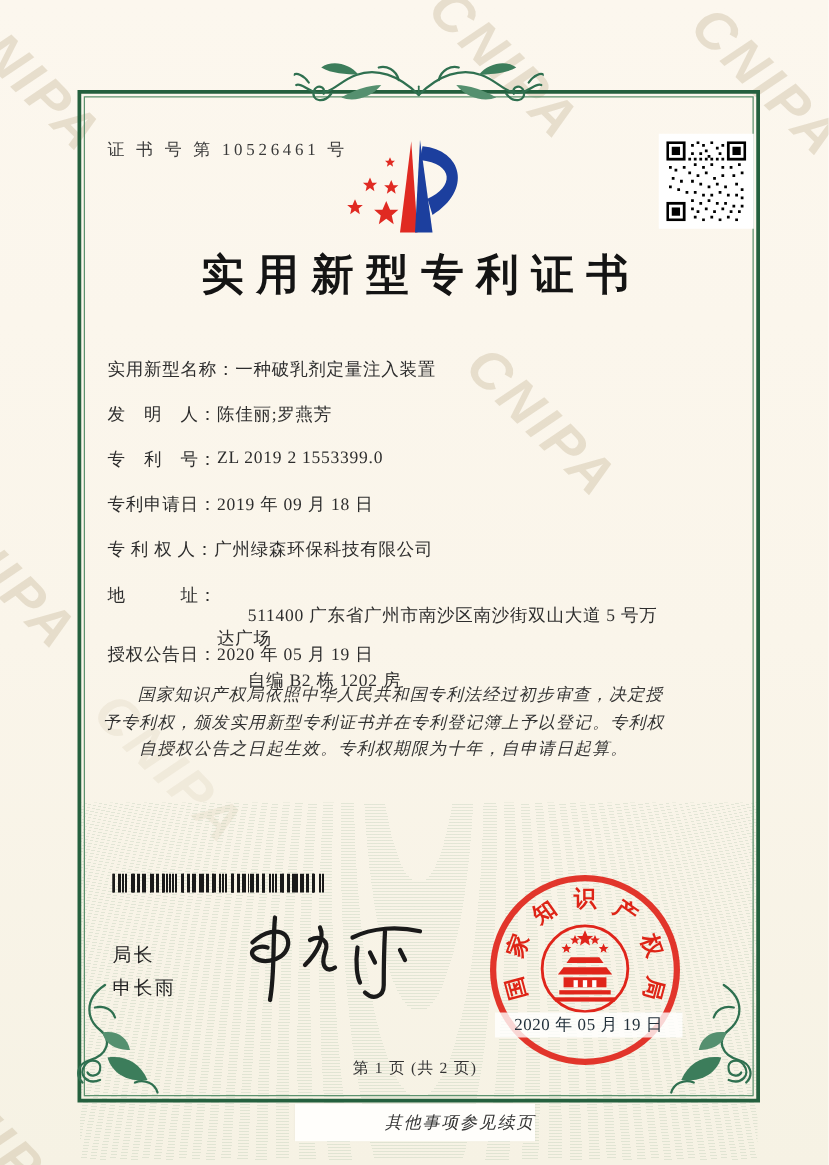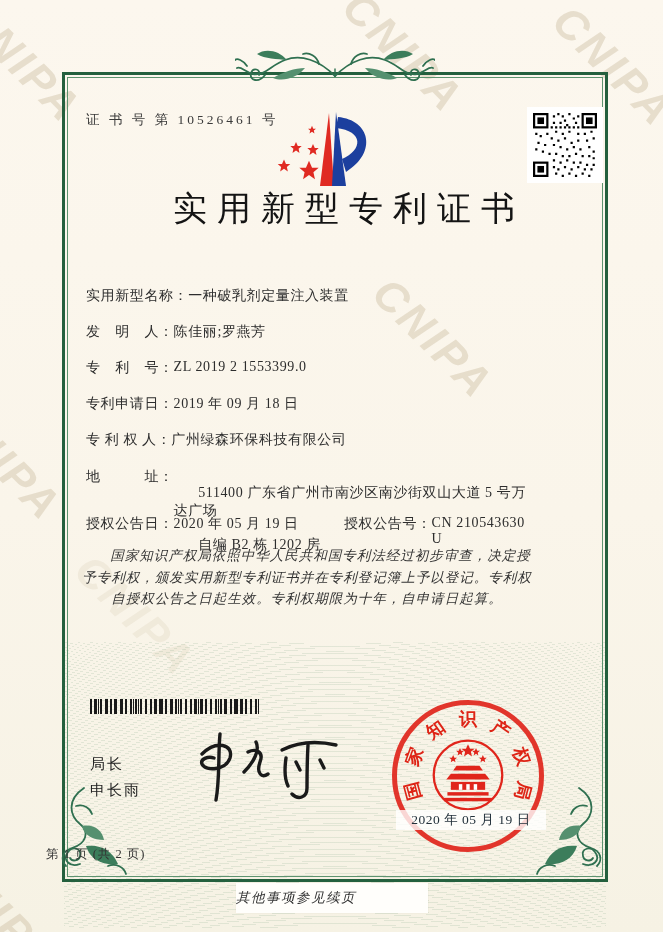--- a/index.html
+++ b/index.html
@@ -23,22 +23,22 @@
   .frame-inner{position:absolute;inset:2px;border:1px solid #5d936f;}
   .ornament{position:absolute;z-index:3;}
   .orn-top{left:235px;top:42px;}
   .orn-bl{left:56px;top:786px;}
   .orn-br{left:527px;top:786px;transform:scaleX(-1);}
   
   .cert-no{position:absolute;left:86px;top:111px;font-size:13.5px;letter-spacing:3px;color:#3a3a3a;z-index:4;}
   .logo{position:absolute;left:272px;top:108px;z-index:4;}
   .qr-box{position:absolute;left:527px;top:107px;width:76px;height:76px;background:#fff;z-index:4;
           display:flex;align-items:center;justify-content:center;}
-  .title{position:absolute;left:62px;top:186px;width:540px;text-align:center;
-         font-size:34px;font-weight:400;letter-spacing:10px;text-indent:10px;color:#141414;z-index:4;padding-left:12px;}
+  .title{position:absolute;left:62px;top:197px;width:540px;text-align:center;
+         font-size:34px;font-weight:700;letter-spacing:10px;text-indent:10px;color:#141414;z-index:4;}
   .frow{position:absolute;left:86px;width:452px;font-size:14px;letter-spacing:.6px;
         display:flex;align-items:flex-start;z-index:4;color:#2d2d2d;}
   .f-label{white-space:pre;flex:none;}
   .f-value{white-space:pre-wrap;}
   .r1{top:287px}.r2{top:323px}.r3{top:359px}.r4{top:395px}.r5{top:431px}.r6{top:468px}
   .rgrant{top:515px}
   .grant-left{display:flex;width:258px;flex:none;}
   .grant-right{display:flex;}
   .paras{position:absolute;left:80px;top:545px;width:454px;z-index:4;}
   .paras p{margin:0;font-size:13.5px;font-style:italic;line-height:21.5px;
@@ -62,24 +62,24 @@
   .sc2{transform:rotate(-70deg) translateY(-57px)}
   .sc3{transform:rotate(-35deg) translateY(-57px)}
   .sc4{transform:rotate(0deg) translateY(-57px)}
   .sc5{transform:rotate(35deg) translateY(-57px)}
   .sc6{transform:rotate(70deg) translateY(-57px)}
   .sc7{transform:rotate(105deg) translateY(-57px)}
   .emblem{position:absolute;left:31px;top:30px;}
   .seal-date{position:absolute;left:396px;top:810px;width:150px;text-align:center;z-index:6;
              font-size:13.5px;color:#23313b;letter-spacing:.5px;
              background:rgba(255,255,255,.8);padding:1px 0;}
-  .page-info{position:absolute;left:46px;top:846px;width:540px;
+  .page-info{position:absolute;left:62px;top:846px;width:540px;text-align:center;
              font-size:12.5px;letter-spacing:1px;color:#333;z-index:4;}
   .footer-box{position:absolute;left:236px;top:883px;width:192px;height:30px;background:#fffefb;
-              z-index:4;text-align:left;line-height:30px;font-size:13.5px;font-style:italic;
+              z-index:4;text-align:right;line-height:30px;font-size:13.5px;font-style:italic;
               letter-spacing:1.5px;color:#333;box-shadow:0 0 2px rgba(0,0,0,.05);}
   svg{display:block;}
 </style>
 </head>
 <body>
 
 <div class="page">
 
   <span class="wm wm1">CNIPA</span>
   <span class="wm wm2">CNIPA</span>
@@ -202,24 +202,20 @@
     <span class="f-label">地　　　址：</span>
     <span class="f-value">
       <span>511400 广东省广州市南沙区南沙街双山大道 5 号万达广场</span><br>
       <span>自编 B2 栋 1202 房</span>
     </span>
   </div>
   <div class="frow rgrant">
     <span class="grant-left">
       <span class="f-label">授权公告日：</span>
       <span class="f-value">2020 年 05 月 19 日</span>
-    </span>
-    <span class="grant-right">
-      <span class="f-label">授权公告号：</span>
-      <span class="f-value">CN 210543630 U</span>
     </span>
   </div>
 
   <div class="paras">
     <p>国家知识产权局依照中华人民共和国专利法经过初步审查，决定授予专利权，颁发实用新型专利证书并在专利登记簿上予以登记。专利权自授权公告之日起生效。专利权期限为十年，自申请日起算。</p>
   </div>
 
   <div class="barcode"></div>
 
   <div class="dir-title">局长</div>

